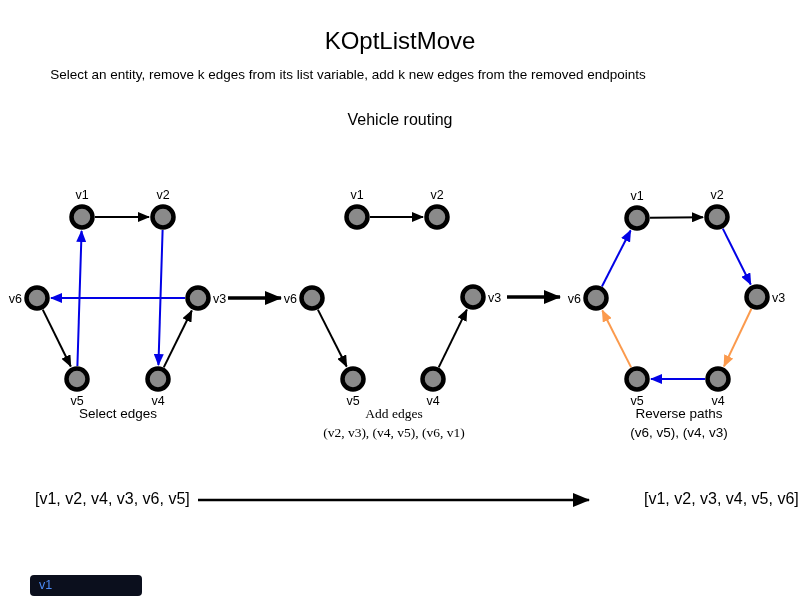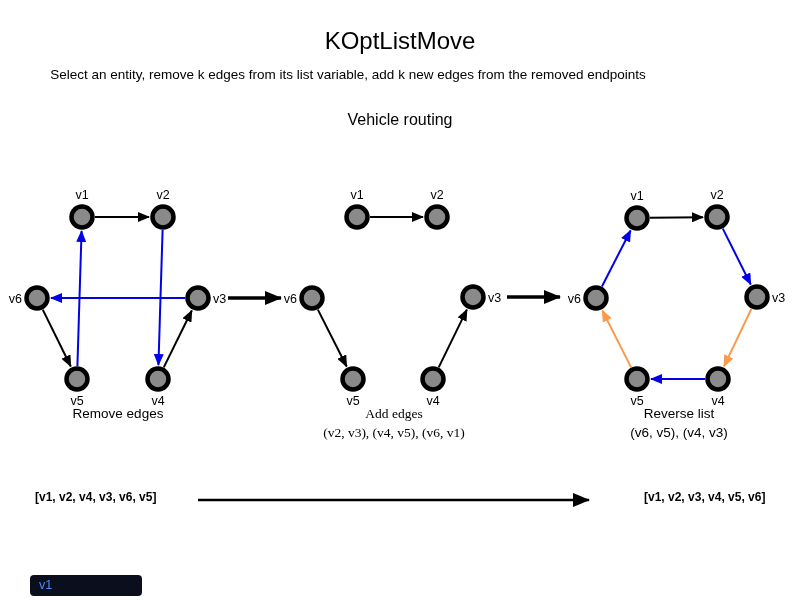--- a/index.html
+++ b/index.html
@@ -8,21 +8,21 @@
     font-family:"Liberation Sans","DejaVu Sans",sans-serif;color:#000;
   }
   #gfx{position:absolute;left:0;top:0;}
   .abs{position:absolute;white-space:nowrap;}
   #title{top:27px;left:0;width:800px;text-align:center;font-size:24px;}
   #subtitle{top:67px;left:0;width:696px;text-align:center;font-size:13.5px;}
   #scenario{top:111px;left:0;width:800px;text-align:center;font-size:16px;}
   .caption{position:absolute;top:405px;transform:translateX(-50%);text-align:center;
            font-size:13.5px;line-height:18.5px;white-space:nowrap;}
   #cap0{left:118px;} #cap1{left:394px;font-family:Liberation Serif, serif;} #cap2{left:679px;}
-  .listtext{top:490px;font-size:12px;font-weight:bold;}
+  .listtext{top:490px;font-size:16px;}
   #list-before{left:35px;}
   #list-after{left:596px;margin-left:48px;}
   #badge{left:30px;top:575px;width:112px;height:21px;background:#0b0f1d;border-radius:4px;
          color:#4c8bf5;font-size:12.5px;line-height:21px;padding-left:9px;box-sizing:border-box;}
   svg text{font-family:"Liberation Sans","DejaVu Sans",sans-serif;font-size:12.5px;fill:#000;}
 </style>
 </head>
 <body>
 
 <div id="stage">
@@ -104,28 +104,28 @@
         <text x="637" y="405" text-anchor="middle">v5</text>
         <text x="581" y="302.5" text-anchor="end">v6</text>
       </g>
   </svg>
 
   <div id="title" class="abs">KOptListMove</div>
   <div id="subtitle" class="abs">Select an entity, remove k edges from its list variable, add k new edges from the removed endpoints</div>
   <div id="scenario" class="abs">Vehicle routing</div>
 
   <div id="cap0" class="caption">
-    <div>Remove edges</div>
+    <div>Select edges</div>
   </div>
   <div id="cap1" class="caption">
     <div>Add edges</div>
     <div>(v2, v3), (v4, v5), (v6, v1)</div>
   </div>
   <div id="cap2" class="caption">
-    <div>Reverse list</div>
+    <div>Reverse paths</div>
     <div>(v6, v5), (v4, v3)</div>
   </div>
 
   <div id="list-before" class="abs listtext">[v1, v2, v4, v3, v6, v5]</div>
   <div id="list-after" class="abs listtext">[v1, v2, v3, v4, v5, v6]</div>
 
   <div id="badge" class="abs">v1</div>
 </div>
 
 </body></html>

